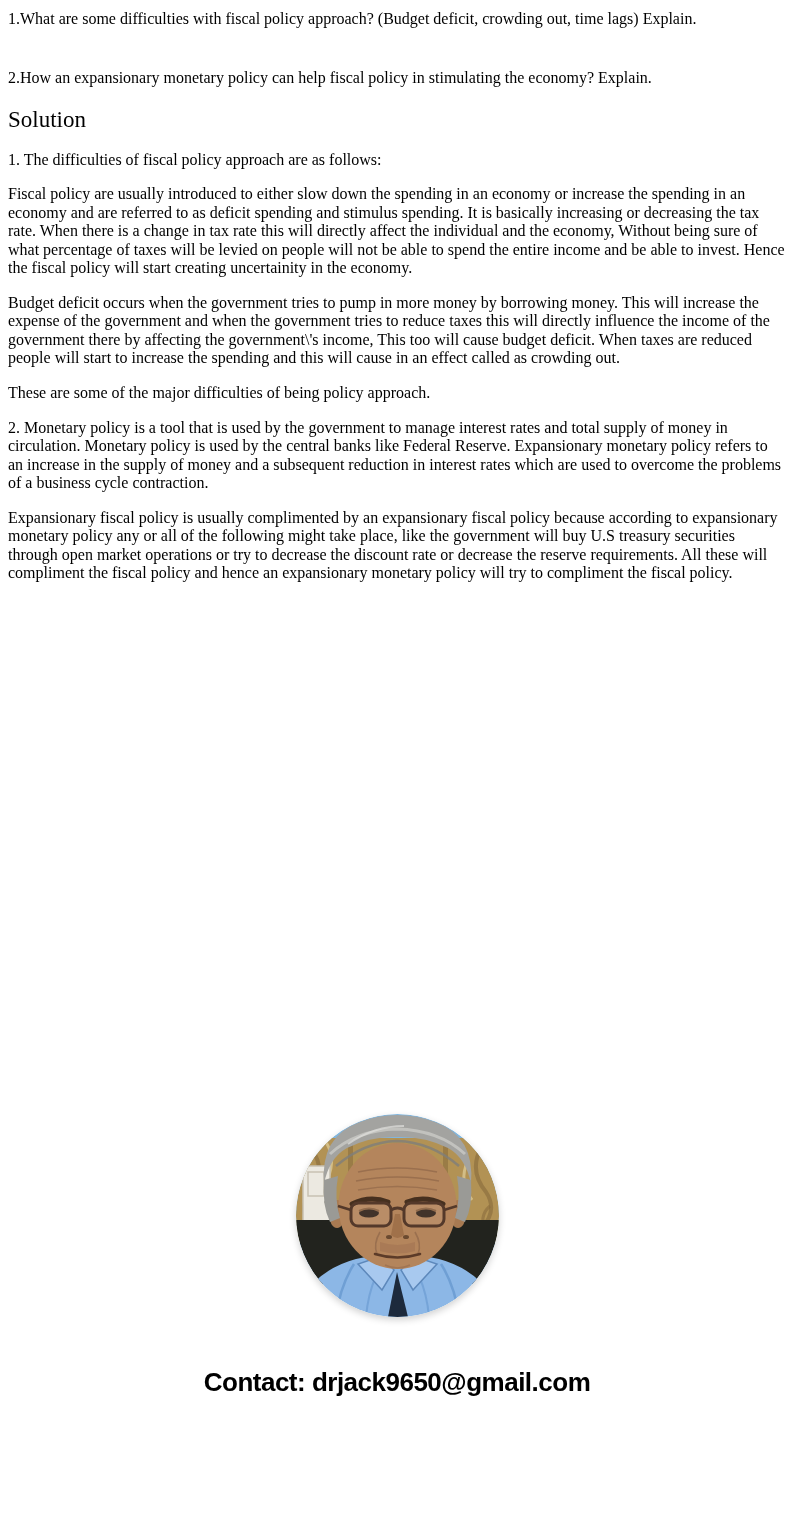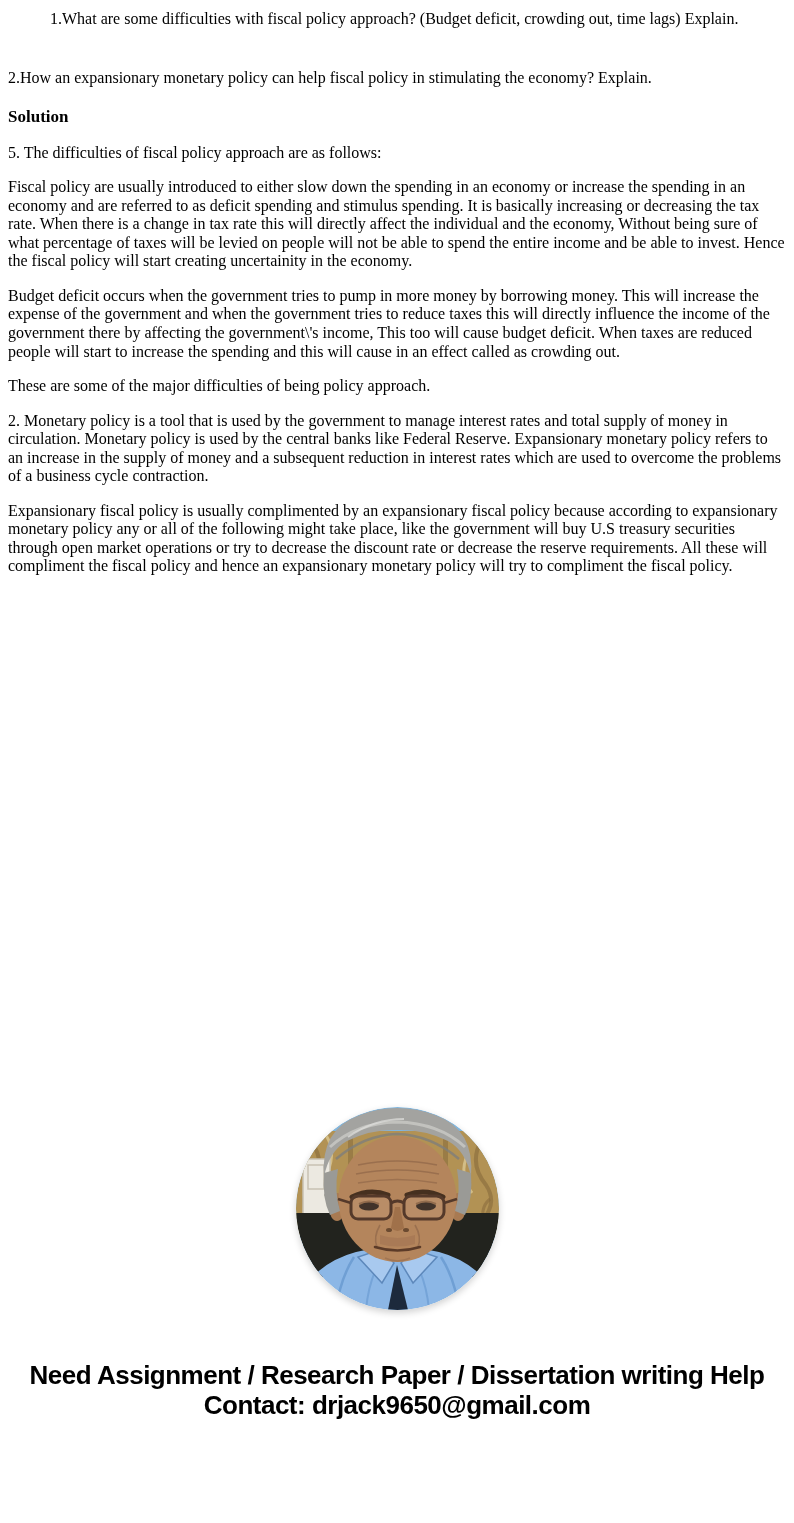--- a/index.html
+++ b/index.html
@@ -12,27 +12,27 @@
     font-size: 16px;
     color: #000000;
     position: relative;
   }
   .page { padding: 10px 8px 0 8px; }
 
   .page p {
     line-height: 1.16;
     margin: 16px 0 0 0;
   }
-  p.question-1 { margin-top: 0; margin-left: 42px; }
+  p.question-1 { margin-top: 0; }
   p.question-2 { margin-top: 40px; }
 
   h3.solution {
     font-family: "Liberation Serif", serif;
-    font-size: 17px;
-    font-weight: 700;
+    font-size: 23px;
+    font-weight: 400;
     line-height: 1.15;
     margin: 20px 0 0 0;
   }
   p.answer-first { margin-top: 17px; }
 
   .photo-wrap {
     width: 203px;
     height: 203px;
     margin: 531px auto 0 auto;
   }
@@ -60,21 +60,21 @@
 <body>
 
 <div class="page">
 
   <p class="question-1">1.What are some difficulties with fiscal policy approach? (Budget deficit, crowding out, time lags) Explain.</p>
 
   <p class="question-2">2.How an expansionary monetary policy can help fiscal policy in stimulating the economy? Explain.</p>
 
   <h3 class="solution">Solution</h3>
 
-  <p class="answer-first">5. The difficulties of fiscal policy approach are as follows:</p>
+  <p class="answer-first">1. The difficulties of fiscal policy approach are as follows:</p>
   <p>Fiscal policy are usually introduced to either slow down the spending in an economy or increase the spending in an economy and are referred to as deficit spending and stimulus spending. It is basically increasing or decreasing the tax rate. When there is a change in tax rate this will directly affect the individual and the economy, Without being sure of what percentage of taxes will be levied on people will not be able to spend the entire income and be able to invest. Hence the fiscal policy will start creating uncertainity in the economy.</p>
   <p>Budget deficit occurs when the government tries to pump in more money by borrowing money. This will increase the expense of the government and when the government tries to reduce taxes this will directly influence the income of the government there by affecting the government\'s income, This too will cause budget deficit. When taxes are reduced people will start to increase the spending and this will cause in an effect called as crowding out.</p>
   <p>These are some of the major difficulties of being policy approach.</p>
   <p>2. Monetary policy is a tool that is used by the government to manage interest rates and total supply of money in circulation. Monetary policy is used by the central banks like Federal Reserve. Expansionary monetary policy refers to an increase in the supply of money and a subsequent reduction in interest rates which are used to overcome the problems of a business cycle contraction.</p>
   <p>Expansionary fiscal policy is usually complimented by an expansionary fiscal policy because according to expansionary monetary policy any or all of the following might take place, like the government will buy U.S treasury securities through open market operations or try to decrease the discount rate or decrease the reserve requirements. All these will compliment the fiscal policy and hence an expansionary monetary policy will try to compliment the fiscal policy.</p>
 
   <div class="photo-wrap">
 
     <svg viewBox="0 0 203 203" aria-hidden="true">
       <defs>
@@ -160,17 +160,16 @@
         <path d="M84 128 Q101.5 134 119 128 L119 137 Q101.5 142 84 137 Z" fill="#96664a" opacity="0.35"></path>
 
         <path d="M79 140 Q101.5 147 124 140" stroke="#5c3b28" stroke-width="2.6" fill="none" stroke-linecap="round"></path>
 
         <path d="M89 151 Q101.5 157 114 151" stroke="#946a4c" stroke-width="1.6" fill="none" opacity="0.6"></path>
       </g>
     </svg>
   </div>
 
   <div class="footer-ad">
-    <div>Need Assignment / Research Paper / Dissertation writing Help</div>
     <div>Contact: drjack9650@gmail.com</div>
   </div>
 
 </div>
 
 </body></html>

